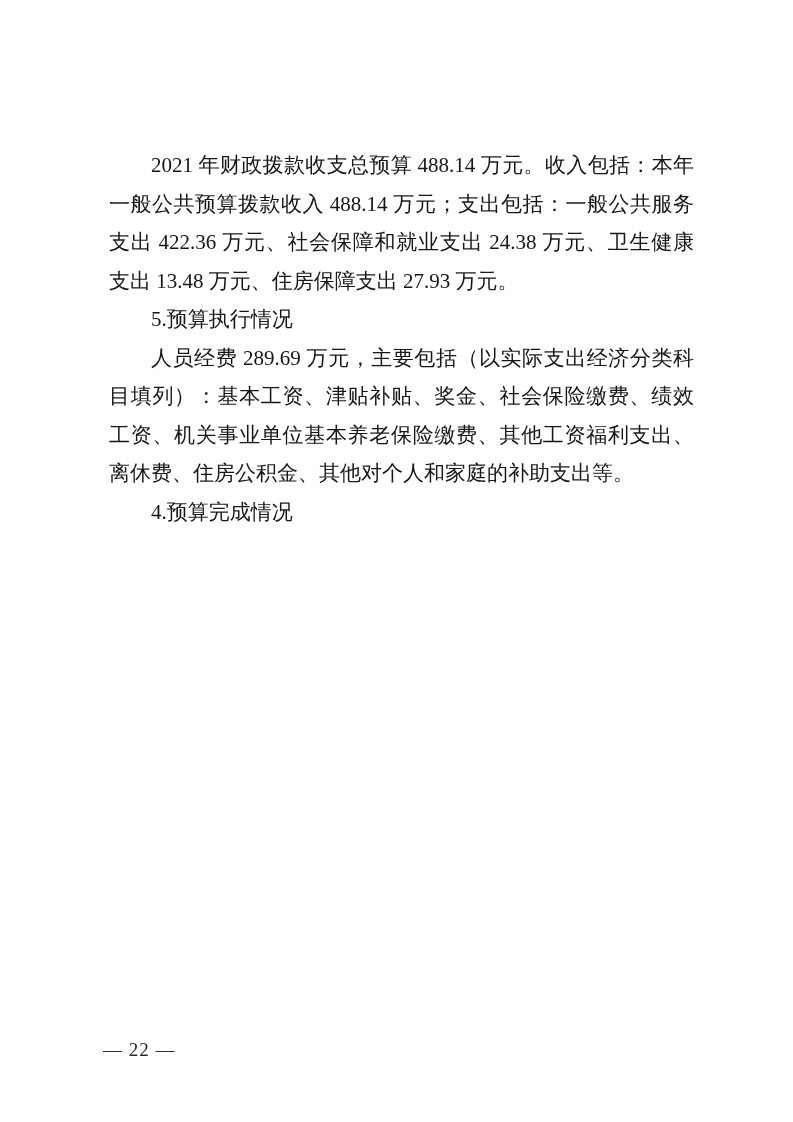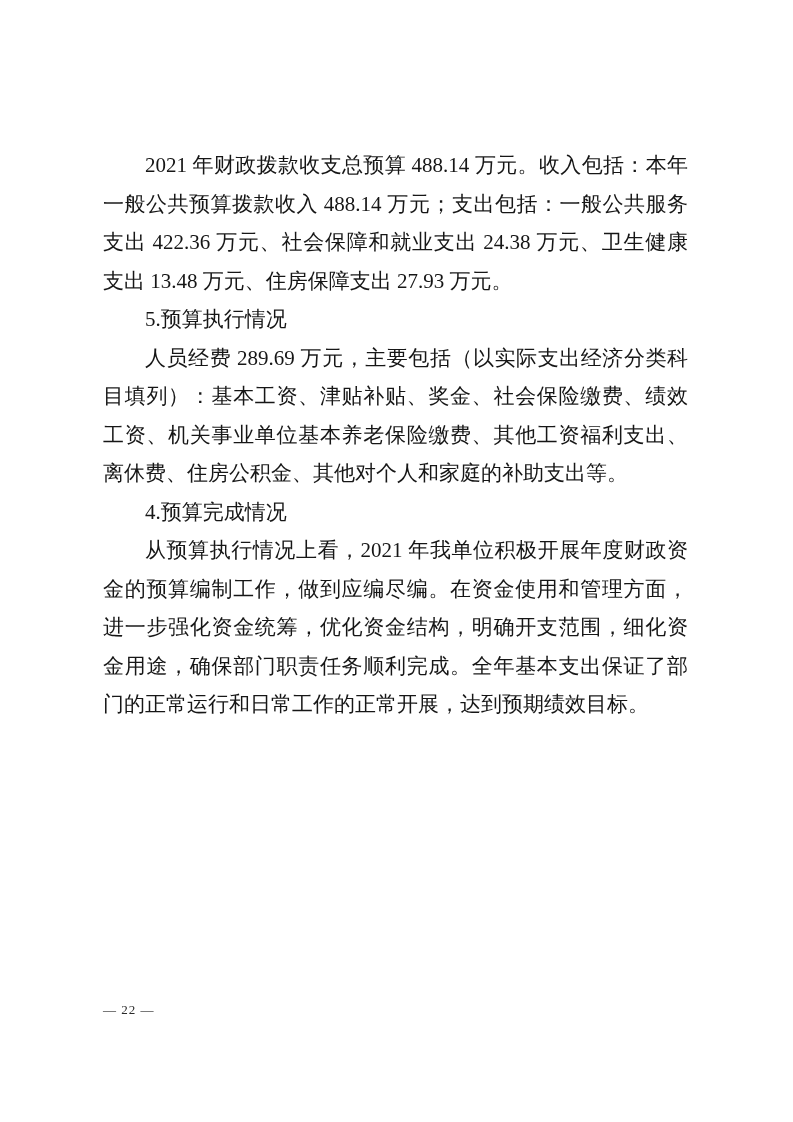--- a/index.html
+++ b/index.html
@@ -15,48 +15,47 @@
   }
   .page {
     position: relative;
     width: 793px;
     height: 1122px;
     background: #ffffff;
     overflow: hidden;
   }
   .text-block {
     position: absolute;
-    left: 103px;
+    left: 109px;
     top: 146px;
     width: 585px;
     font-size: 21px;
     line-height: 38.5px;
     text-align: justify;
   }
   .text-block p {
     margin: 0;
     padding: 0;
     text-indent: 2em;
   }
   .page-footer {
     position: absolute;
     left: 103px;
-    top: 998px;
-    font-size: 13px;
+    top: 1038px;
+    font-size: 19px;
     line-height: 24px;
     color: #2a2a2a;
     letter-spacing: 1px;
   }
 </style>
 </head>
 <body>
 
 <div class="page">
   <div class="text-block">
     <p>2021 年财政拨款收支总预算 488.14 万元。收入包括：本年一般公共预算拨款收入 488.14 万元；支出包括：一般公共服务支出 422.36 万元、社会保障和就业支出 24.38 万元、卫生健康支出 13.48 万元、住房保障支出 27.93 万元。</p>
     <p>5.预算执行情况</p>
     <p>人员经费 289.69 万元，主要包括（以实际支出经济分类科目填列）：基本工资、津贴补贴、奖金、社会保险缴费、绩效工资、机关事业单位基本养老保险缴费、其他工资福利支出、离休费、住房公积金、其他对个人和家庭的补助支出等。</p>
     <p>4.预算完成情况</p>
-    <p>从预算执行情况上看，2021 年我单位积极开展年度财政资金的预算编制工作，做到应编尽编。在资金使用和管理方面，进一步强化资金统筹，优化资金结构，明确开支范围，细化资金用途，确保部门职责任务顺利完成。全年基本支出保证了部门的正常运行和日常工作的正常开展，达到预期绩效目标。</p>
   </div>
 
   <div class="page-footer">— 22 —</div>
 </div>
 
 </body></html>

